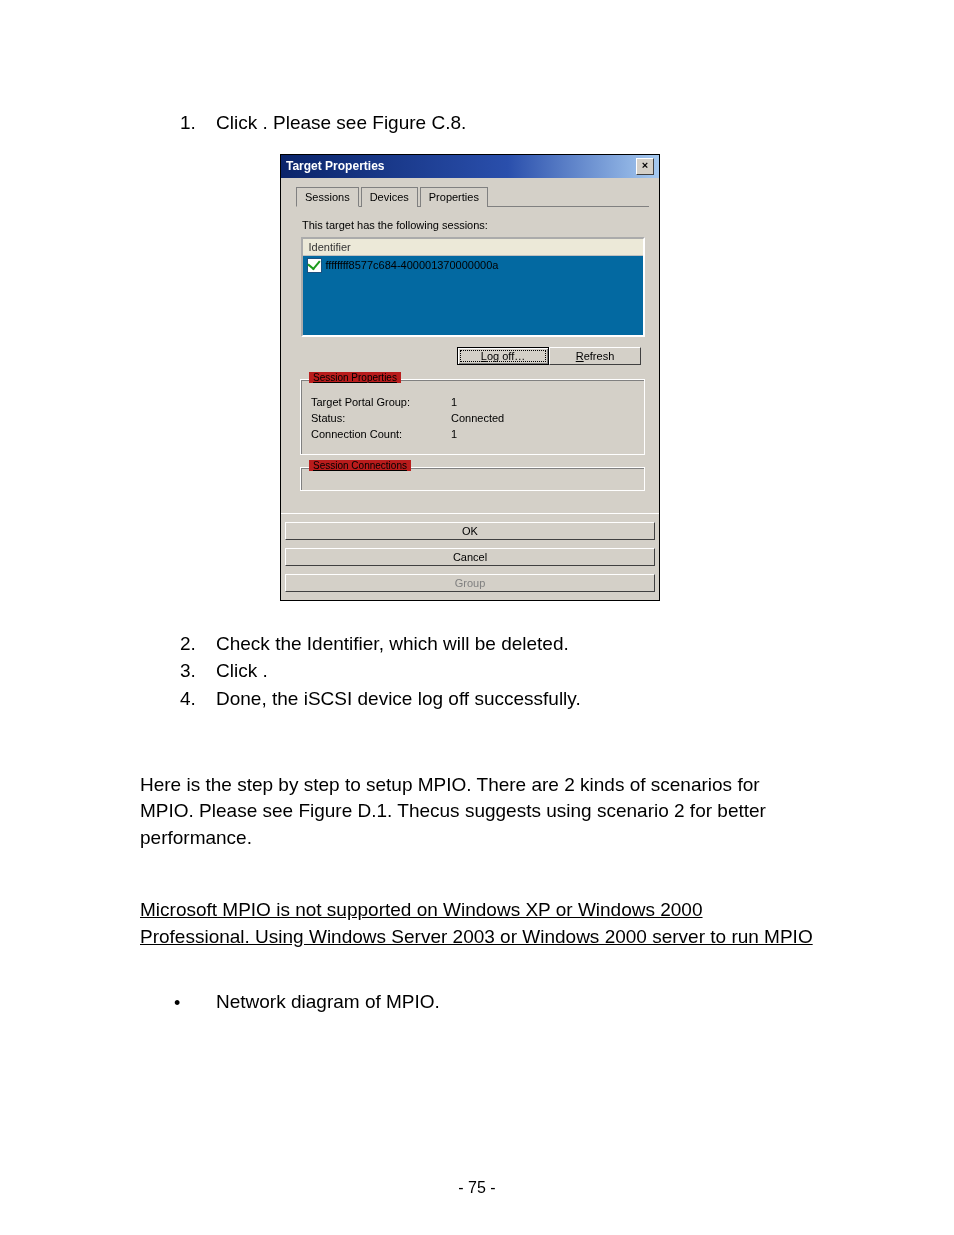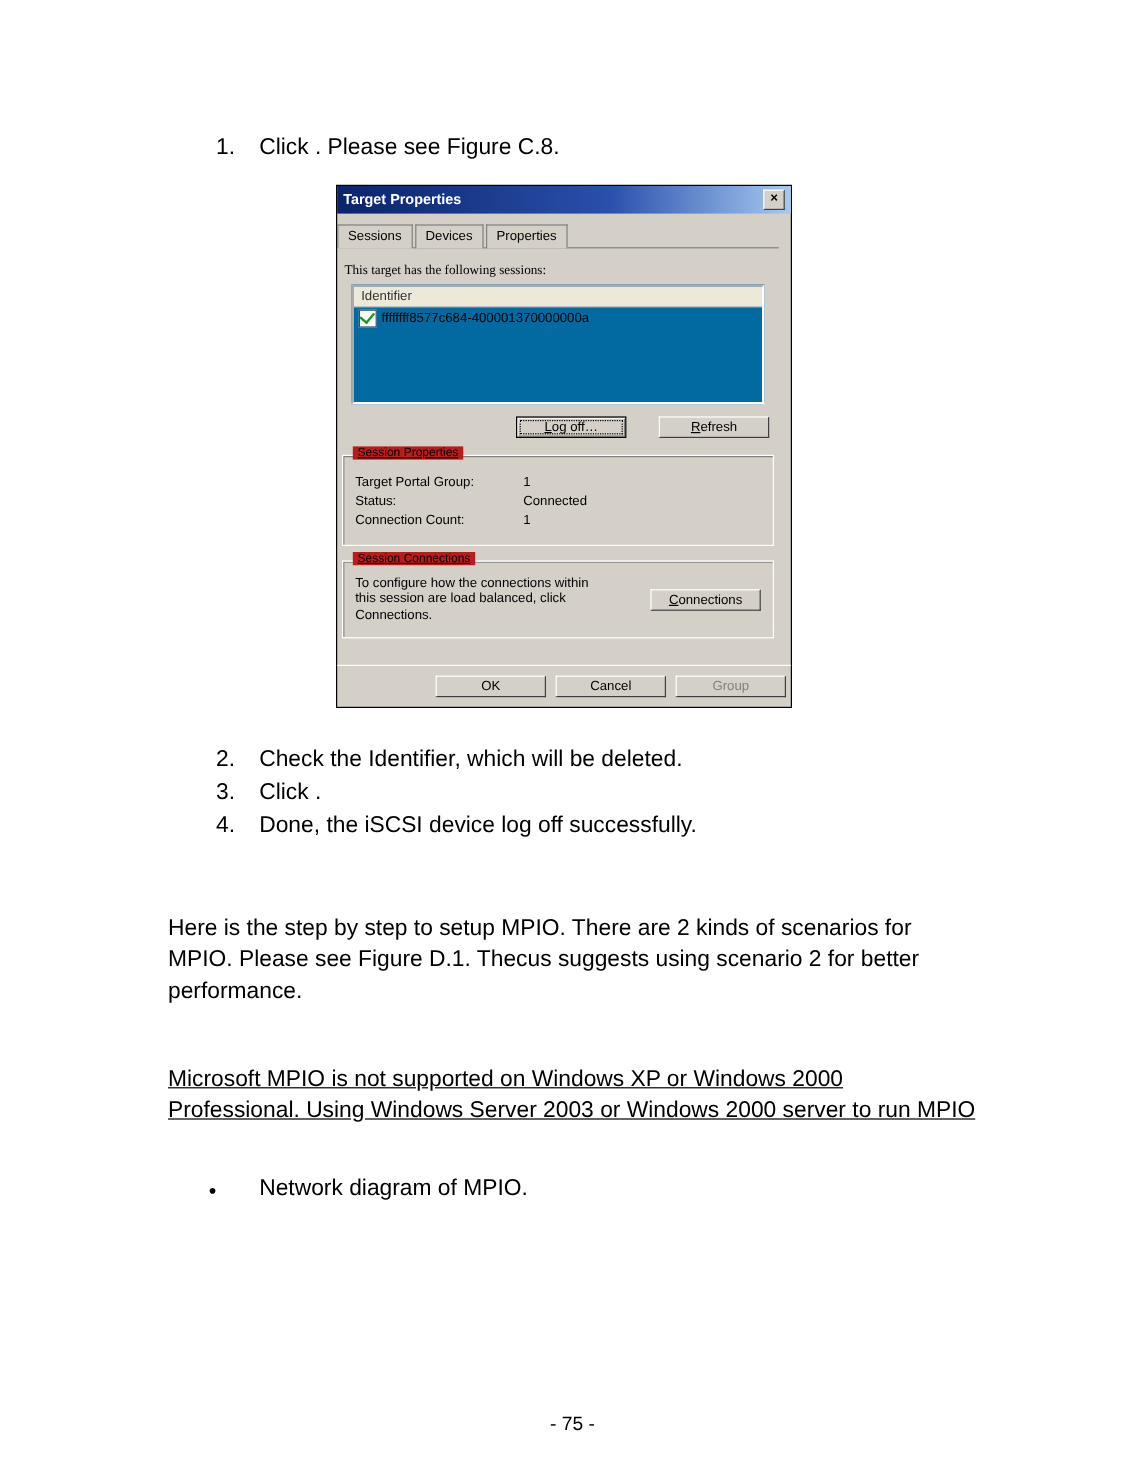--- a/index.html
+++ b/index.html
@@ -56,21 +56,21 @@
     border: 1px solid #fff;
     border-right-color: #404040;
     border-bottom-color: #404040;
     text-align: center;
     font-family: Arial;
     font-size: 11px;
     line-height: 13px;
     font-weight: bold;
   }
   .dialog-body {
-    padding: 8px 10px 10px 0;
+    padding: 8px 10px 10px 15px;
   }
   .tabs {
     display: flex;
     border-bottom: 1px solid #808080;
     margin-bottom: 12px;
   }
   .tab {
     padding: 3px 8px;
     border: 1px solid #808080;
     border-bottom: none;
@@ -80,21 +80,20 @@
     top: 1px;
     font-size: 11px;
   }
   .tab.active {
     background: #d4d0c8;
     border-bottom: 1px solid #d4d0c8;
     z-index: 1;
   }
   .intro {
     margin: 0 0 6px 6px;
-    font-family: Liberation Serif, serif;
   }
   .listbox {
     margin: 0 auto;
     width: 340px;
     border: 2px inset #fff;
     background: #0369a1;
     height: 96px;
   }
   .listhead {
     background: #ece9d8;
@@ -124,21 +123,21 @@
     top: -1px;
     width: 6px;
     height: 9px;
     border-right: 2px solid #1c9a1c;
     border-bottom: 2px solid #1c9a1c;
     transform: rotate(40deg);
   }
   .btnrow {
     display: flex;
     justify-content: flex-end;
-    gap: 27px;
+    gap: 0;
     margin: 10px 8px 14px 0;
   }
   .btn {
     min-width: 70px;
     padding: 2px 10px;
     background: #d4d0c8;
     border: 1px solid #fff;
     border-right-color: #404040;
     border-bottom-color: #404040;
     text-align: center;
@@ -182,20 +181,21 @@
     width: 210px;
     font-size: 11px;
     line-height: 1.25;
   }
   .bottom-row {
     display: flex;
     justify-content: flex-end;
     gap: 8px;
     padding: 8px 4px;
     border-top: 1px solid #fff;
+    flex-direction: column;
   }
   .body-para {
     font-size: 19px;
     line-height: 1.4;
     margin: 60px 0 0 0;
   }
   .body-para2 {
     font-size: 19px;
     line-height: 1.4;
     margin: 46px 0 0 0;
@@ -272,26 +272,20 @@
           <div>Connected</div>
         </div>
         <div class="proprow">
           <div class="proplabel">Connection Count:</div>
           <div>1</div>
         </div>
       </div>
 
       <div class="group">
         <div class="group-title">Session Connections</div>
-        <div class="conn-row">
-          <div class="conn-text">To configure how the connections within this session are load balanced, click Connections.</div>
-          <div class="btn">
-            <span class="u">C</span><span>onnections</span>
-          </div>
-        </div>
       </div>
     </div>
     <div class="bottom-row">
       <div class="btn">OK</div>
       <div class="btn">Cancel</div>
       <div class="btn disabled">Group</div>
     </div>
   </div>
 
   <div class="step-list">

